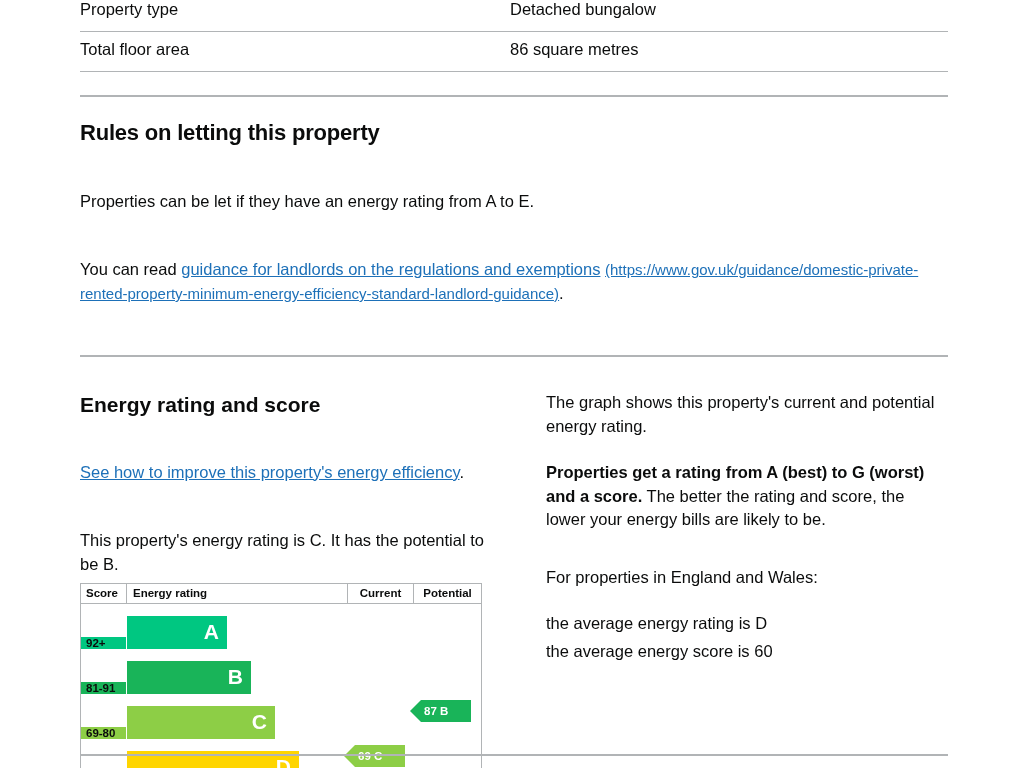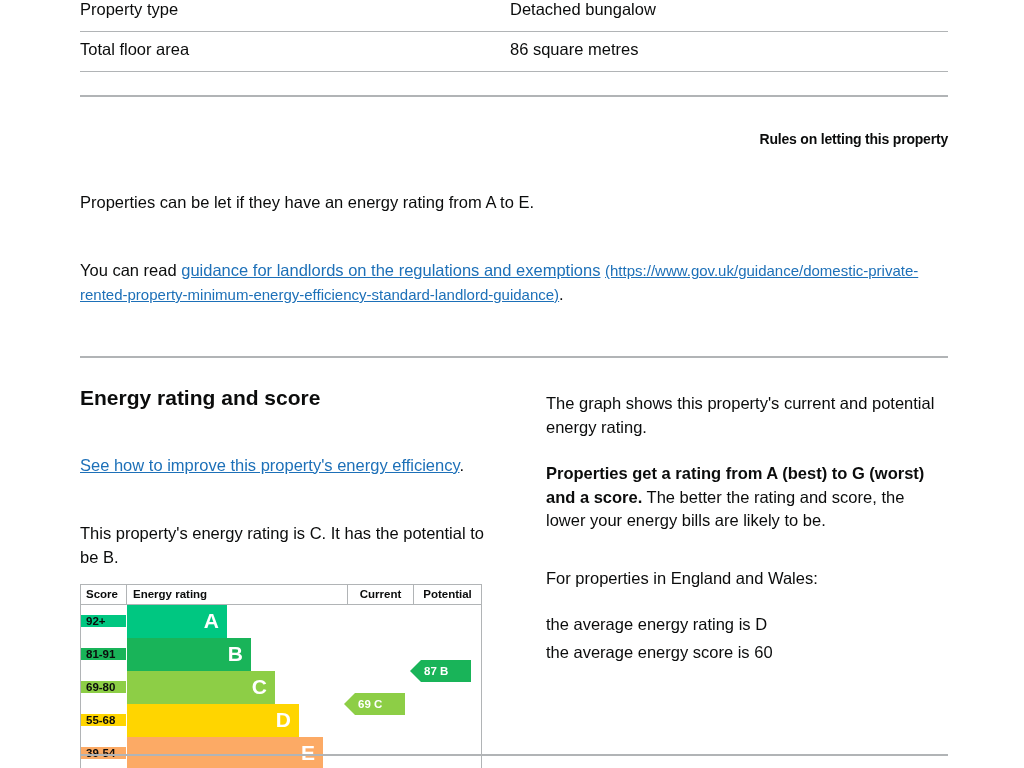--- a/index.html
+++ b/index.html
@@ -41,25 +41,24 @@
   .prop-table td.key { width: 430px; }
   .prop-table tr.first td { padding-top: 0; }
 
   .rule-thick {
     border: none;
     border-top: 2px solid #b1b4b6;
     margin: 23px 0 0 0;
   }
 
   h2.section-heading {
-    font-size: 14px;
-    font-weight: bold;
-    margin: 34px 0 0 0;
+    font-size: 22px;
+    font-weight: bold;
+    margin: 23px 0 0 0;
     letter-spacing: -0.2px;
-    text-align: right;
   }
 
   p.body {
     font-size: 16.5px;
     line-height: 1.45;
     margin: 44px 0 0 0;
   }
 
   a.link {
     color: #1d70b8;
@@ -92,21 +91,21 @@
   .col-right p {
     font-size: 16.5px;
     line-height: 1.45;
     margin: 0 0 22px 0;
   }
   .col-right p.tight { margin-bottom: 4px; }
 
   h2.rating-heading {
     font-size: 21px;
     font-weight: bold;
-    margin: 4px 0 0 0;
+    margin: 12px 0 0 0;
   }
 
   
   .epc {
     position: absolute;
     left: 0;
     top: 202px;
     width: 400px;
     border: 1px solid #b1b4b6;
     font-size: 11px;
@@ -150,21 +149,22 @@
     line-height: 19px;
     box-sizing: border-box;
   }
 
   .epc-body {
     position: relative;
   }
   .epc-row {
     display: flex;
     height: 33px;
-    align-items: center;
+    align-items: flex-end;
+    margin-top: 12px;
   }
   .epc-score {
     width: 46px;
     box-sizing: border-box;
     padding-left: 5px;
     display: flex;
     align-items: center;
     font-weight: bold;
     font-size: 11.5px;
     color: #0b0c0c;

